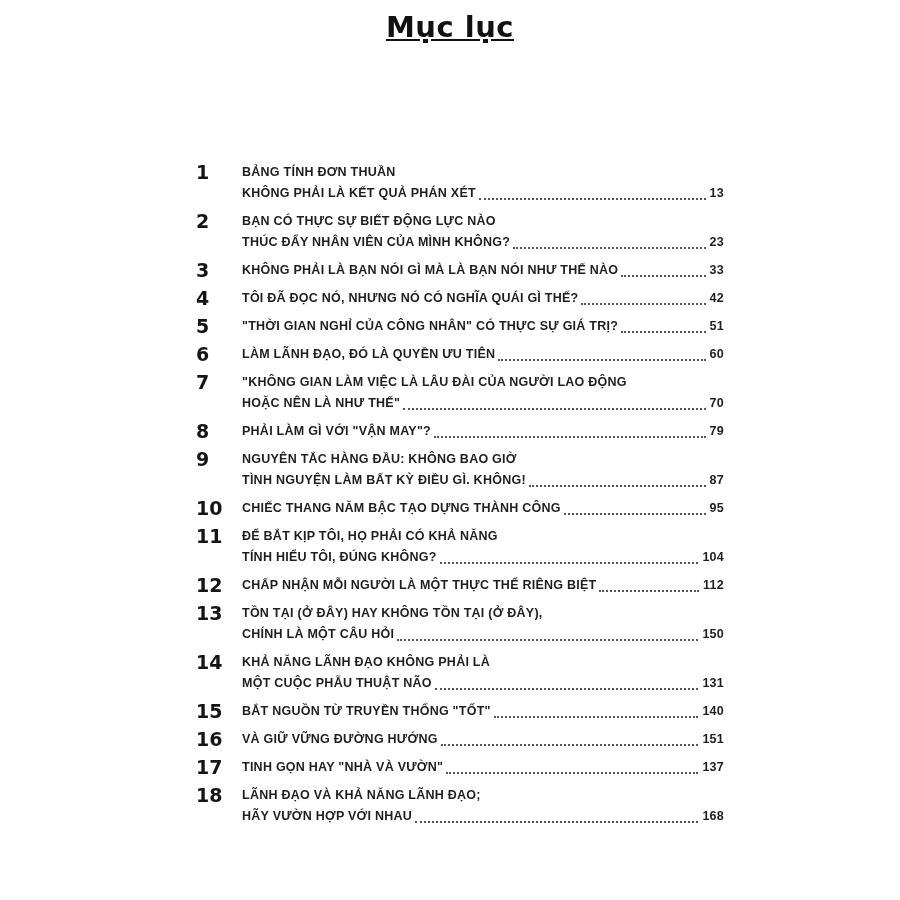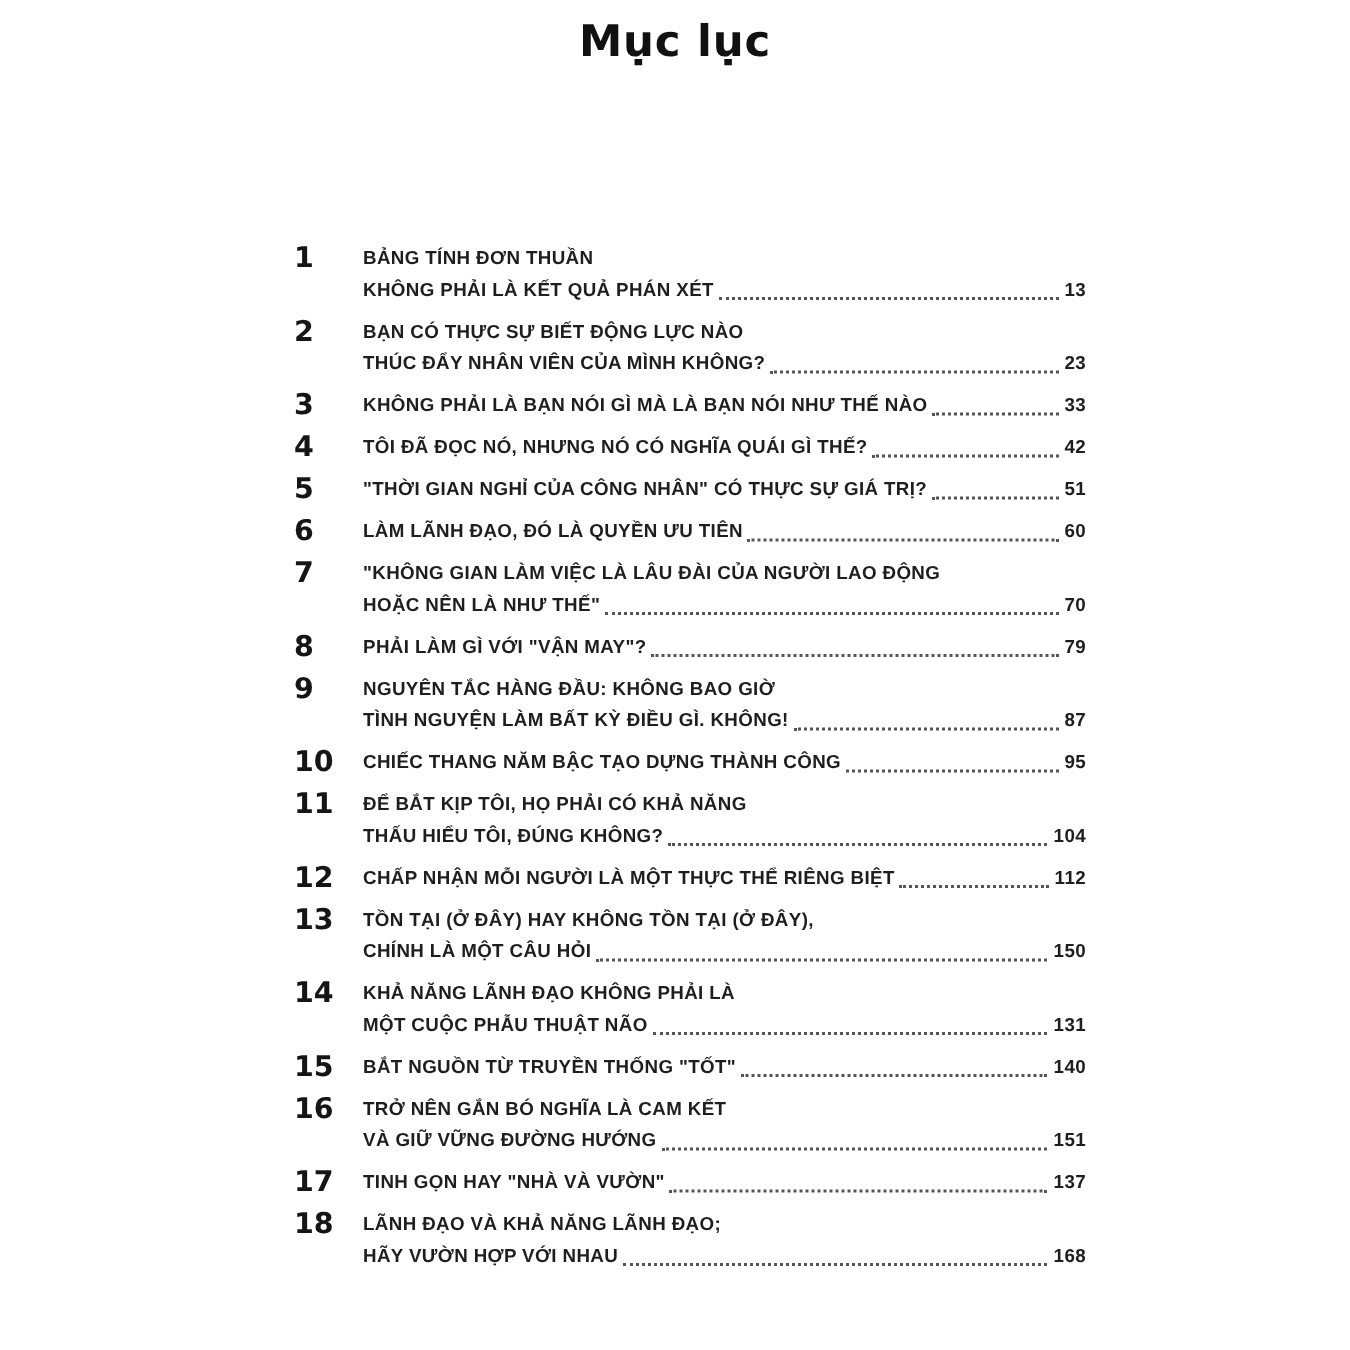--- a/index.html
+++ b/index.html
@@ -20,20 +20,21 @@
     height: 900px;
   }
   .title {
     text-align: center;
     font-family: "DejaVu Sans", sans-serif;
     font-weight: bold;
     font-size: 29px;
     letter-spacing: 0.5px;
     padding-top: 10px;
     color: #111;
+    text-decoration: underline;
   }
   .toc {
     position: absolute;
     top: 162px;
     left: 196px;
     width: 528px;
   }
   .entry {
     display: flex;
     align-items: flex-start;
@@ -194,21 +195,21 @@
           </div>
         </div>
       </div>
       <div class="entry">
         <div class="num">11</div>
         <div class="entry-body">
           <div class="line">
             <span class="txt">ĐỂ BẮT KỊP TÔI, HỌ PHẢI CÓ KHẢ NĂNG</span>
           </div>
           <div class="line">
-            <span class="txt">THẤU HIỂU TÔI, ĐÚNG KHÔNG?</span>
+            <span class="txt">TÍNH HIỂU TÔI, ĐÚNG KHÔNG?</span>
             <span class="dots"></span>
             <span class="pg">104</span>
           </div>
         </div>
       </div>
       <div class="entry">
         <div class="num">12</div>
         <div class="entry-body">
           <div class="line">
             <span class="txt">CHẤP NHẬN MỖI NGƯỜI LÀ MỘT THỰC THỂ RIÊNG BIỆT</span>
@@ -249,23 +250,20 @@
           <div class="line">
             <span class="txt">BẮT NGUỒN TỪ TRUYỀN THỐNG "TỐT"</span>
             <span class="dots"></span>
             <span class="pg">140</span>
           </div>
         </div>
       </div>
       <div class="entry">
         <div class="num">16</div>
         <div class="entry-body">
-          <div class="line">
-            <span class="txt">TRỞ NÊN GẮN BÓ NGHĨA LÀ CAM KẾT</span>
-          </div>
           <div class="line">
             <span class="txt">VÀ GIỮ VỮNG ĐƯỜNG HƯỚNG</span>
             <span class="dots"></span>
             <span class="pg">151</span>
           </div>
         </div>
       </div>
       <div class="entry">
         <div class="num">17</div>
         <div class="entry-body">

